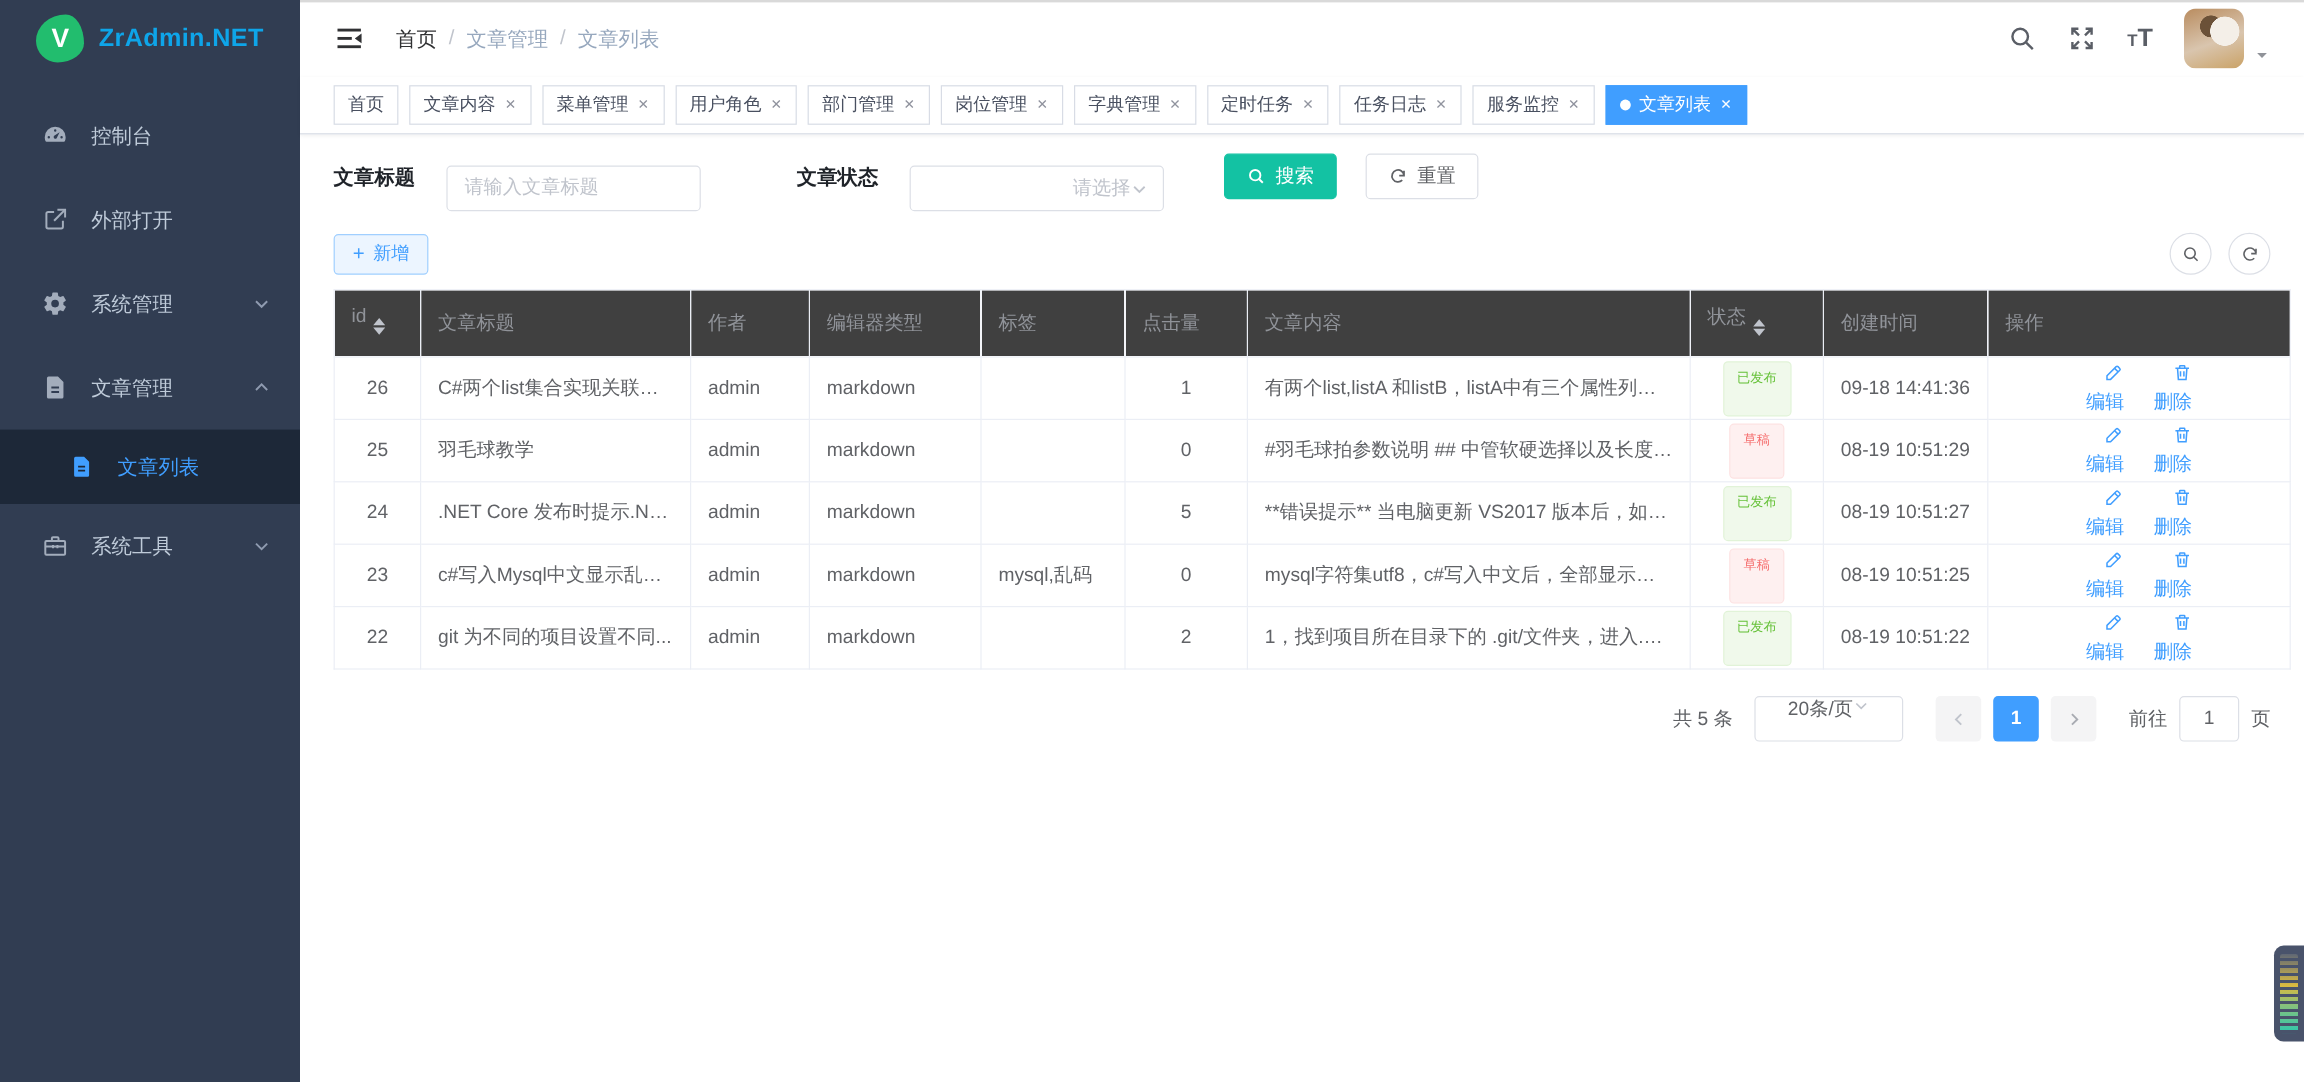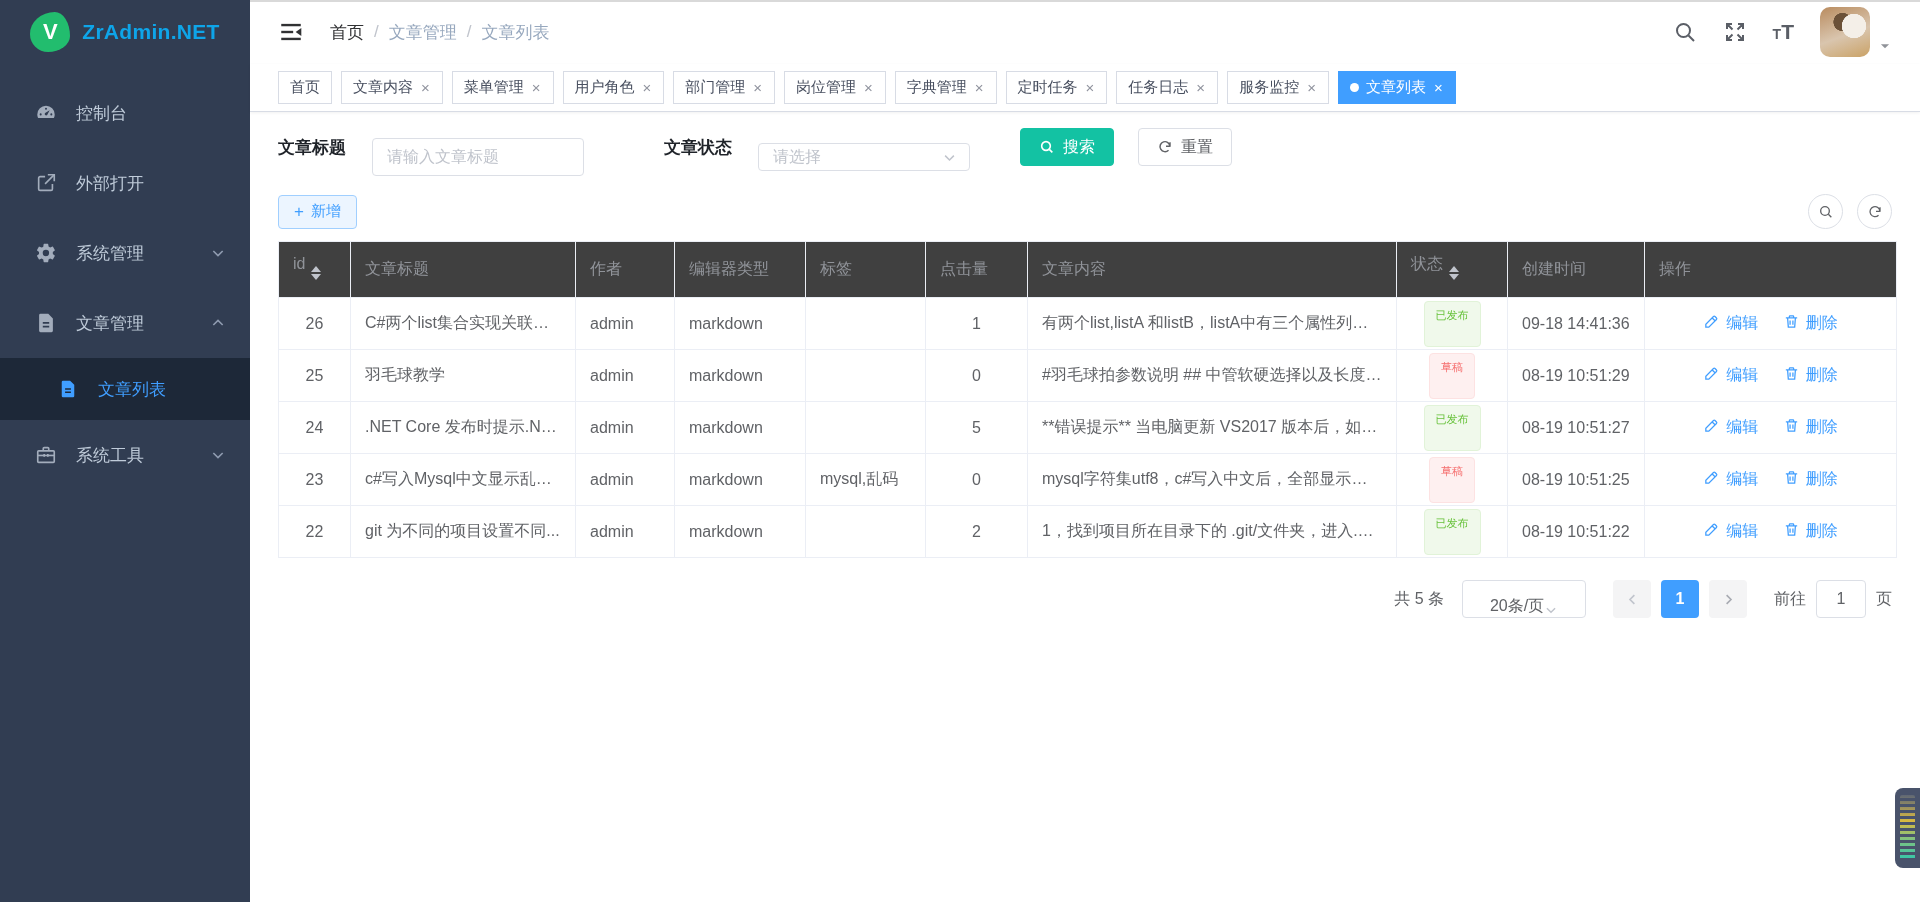--- a/index.html
+++ b/index.html
@@ -62,58 +62,58 @@
   .tab.active .tab-close { color:#fff; }
 
   
   .content { padding:16px 28px 0; flex:1; min-width:0; }
 
   .filters { display:flex; align-items:center; height:38px; margin-bottom:28px; }
   .f-label { font-size:17px; font-weight:bold; color:#1f2329; margin-right:26px; white-space:nowrap; }
   .text-input { width:212px; height:38px; border:1px solid #dcdfe6; border-radius:4px; padding:0 14px; font-size:16px; color:#606266; outline:none; font-family:inherit; }
   .text-input::placeholder { color:#c0c4cc; }
   .gap-lg { margin-right:80px;margin-top:20px; }
-  .select { width:212px; height:28px; border:1px solid #dcdfe6; border-radius:4px; padding:0 12px 0 14px;
-    display:flex; align-items:center; justify-content:space-between; cursor:pointer; background:#fff;margin-top:20px; }
+  .select { width:212px; height:38px; border:1px solid #dcdfe6; border-radius:4px; padding:0 12px 0 14px;
+    display:flex; align-items:center; justify-content:flex-end; cursor:pointer; background:#fff;margin-top:20px; }
   .select .select-value { font-size:16px; color:#c0c4cc; }
   .select svg { width:15px; height:15px; color:#c0c4cc; }
   .btn { height:38px; border-radius:4px; border:1px solid transparent; font-size:16px; display:inline-flex; align-items:center; gap:8px; padding:0 18px; cursor:pointer; font-family:inherit; }
   .btn svg { width:16px; height:16px; }
   .btn-search { background:#13c2a3; border-color:#13c2a3; color:#fff; margin-left:50px; }
   .btn-reset { background:#fff; border-color:#dcdfe6; color:#606266; margin-left:24px; }
 
   .toolbar { display:flex; align-items:center; margin-bottom:12px; }
   .btn-add { height:34px; padding:0 15px; font-size:15px; background:#ecf5ff; border:1px solid #a0cfff; color:#409eff; border-radius:4px; display:inline-flex; align-items:center; gap:7px; cursor:pointer; }
   .btn-add .plus { font-size:17px; line-height:1; }
   .toolbar-right { margin-left:auto; display:flex; gap:14px; }
   .circle-btn { width:35px; height:35px; border-radius:50%; border:1px solid #dcdfe6; background:#fff; color:#606266; display:flex; align-items:center; justify-content:center; cursor:pointer; }
   .circle-btn svg { width:16px; height:16px; }
 
   
   table.grid { width:100%; border-collapse:collapse; table-layout:fixed; font-size:16px; }
   table.grid th, table.grid td { border:1px solid #ebeef5; padding:0 14px; overflow:hidden; white-space:nowrap; text-overflow:ellipsis; }
   table.grid thead th { height:56px; color:#909399; font-weight:normal; text-align:left; background:#404040; cursor:pointer; }
   table.grid tbody td { height:52px; color:#606266; }
   .center { text-align:center; }
-  .c-id{width:72px} .c-title{width:225px} .c-author{width:99px} .c-editor{width:131px} .c-tag{width:120px}
+  .c-id{width:72px} .c-title{width:225px} .c-author{width:99px} .c-editor{width:143px} .c-tag{width:120px}
   .c-hits{width:102px} .c-content{width:369px} .c-status{width:111px} .c-created{width:137px} .c-op{width:252px}
   .sort-caret { display:inline-flex; flex-direction:column; align-items:center; margin-left:6px; vertical-align:-3px; }
   .sort-caret i { display:block; width:0; height:0; border:5px solid transparent; }
   .sort-caret .sc-up { border-bottom:6px solid #c0c4cc; margin-bottom:2px; }
   .sort-caret .sc-down { border-top:6px solid #c0c4cc; }
   .badge { display:inline-block; height:46px; line-height:27px; padding:0 11px; border-radius:4px; font-size:11px; border:1px solid transparent; }
   .badge.success { background:#f0f9eb; color:#67c23a; border-color:#e1f3d8; }
   .badge.danger { background:#fef0f0; color:#f56c6c; border-color:#fde2e2; }
-  .op-link { color:#409eff; display:inline-flex; align-items:flex-start; gap:6px; margin:0 10px; cursor:pointer; text-decoration:none; }
+  .op-link { color:#409eff; display:inline-flex; align-items:flex-end; gap:6px; margin:0 10px; cursor:pointer; text-decoration:none;flex-direction:column; }
   .op-link svg { width:17px; height:17px; }
 
   
   .pagination { display:flex; align-items:center; justify-content:flex-end; margin-top:22px; font-size:16px; color:#606266; }
   .pg-total { margin-right:18px; }
-  .pg-size { width:124px; height:38px; border:1px solid #dcdfe6; border-radius:4px; display:flex; align-items:flex-end; justify-content:center; cursor:pointer; margin-right:22px; }
+  .pg-size { width:124px; height:38px; border:1px solid #dcdfe6; border-radius:4px; display:flex; align-items:flex-start; justify-content:center; cursor:pointer; margin-right:22px; }
   .pg-size svg { width:14px; height:14px; color:#c0c4cc; }
   .pg-btn { width:38px; height:38px; border-radius:4px; background:#f4f4f5; display:flex; align-items:center; justify-content:center; cursor:pointer; border:none; margin:0 5px; }
   .pg-btn svg { width:15px; height:15px; }
   .pg-prev { color:#c0c4cc; } .pg-next { color:#a8abb2; }
   .pg-current { width:38px; height:38px; border-radius:4px; background:#409eff; color:#fff; font-weight:bold; display:flex; align-items:center; justify-content:center; margin:0 5px; cursor:pointer; }
   .pg-goto { display:flex; align-items:center; gap:10px; margin-left:22px; }
   .pg-goto input { width:50px; height:38px; border:1px solid #dcdfe6; border-radius:4px; text-align:center; font-size:16px; color:#606266; outline:none; font-family:inherit; }
 
   
   .float-handle { position:absolute; right:0; top:788px; width:25px; height:80px; background:#49536b;

